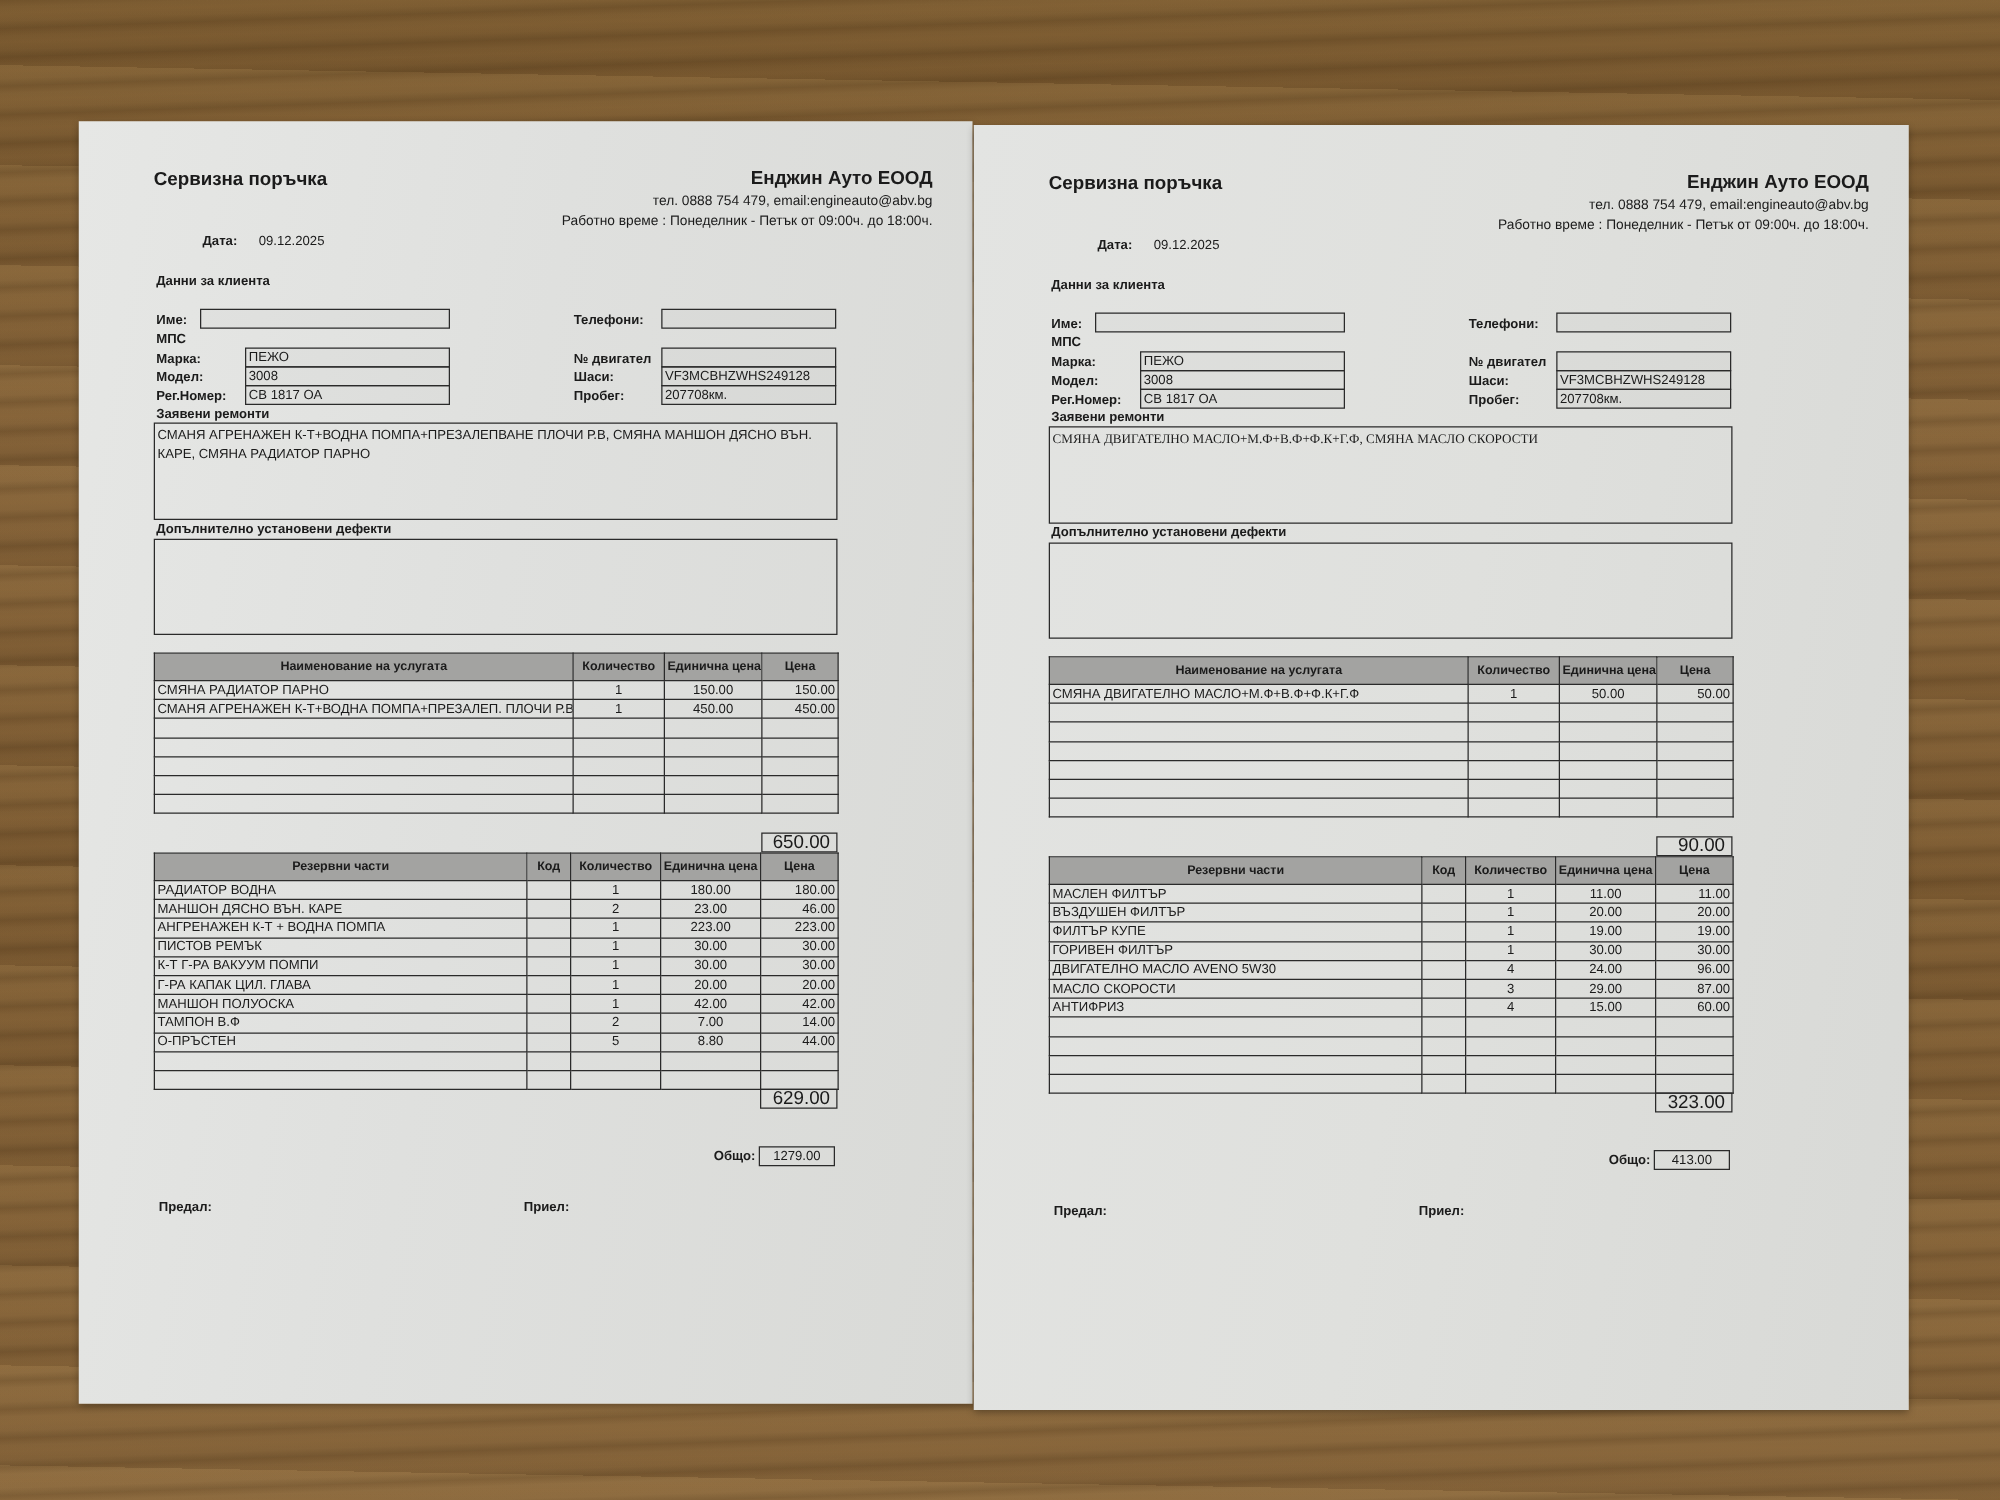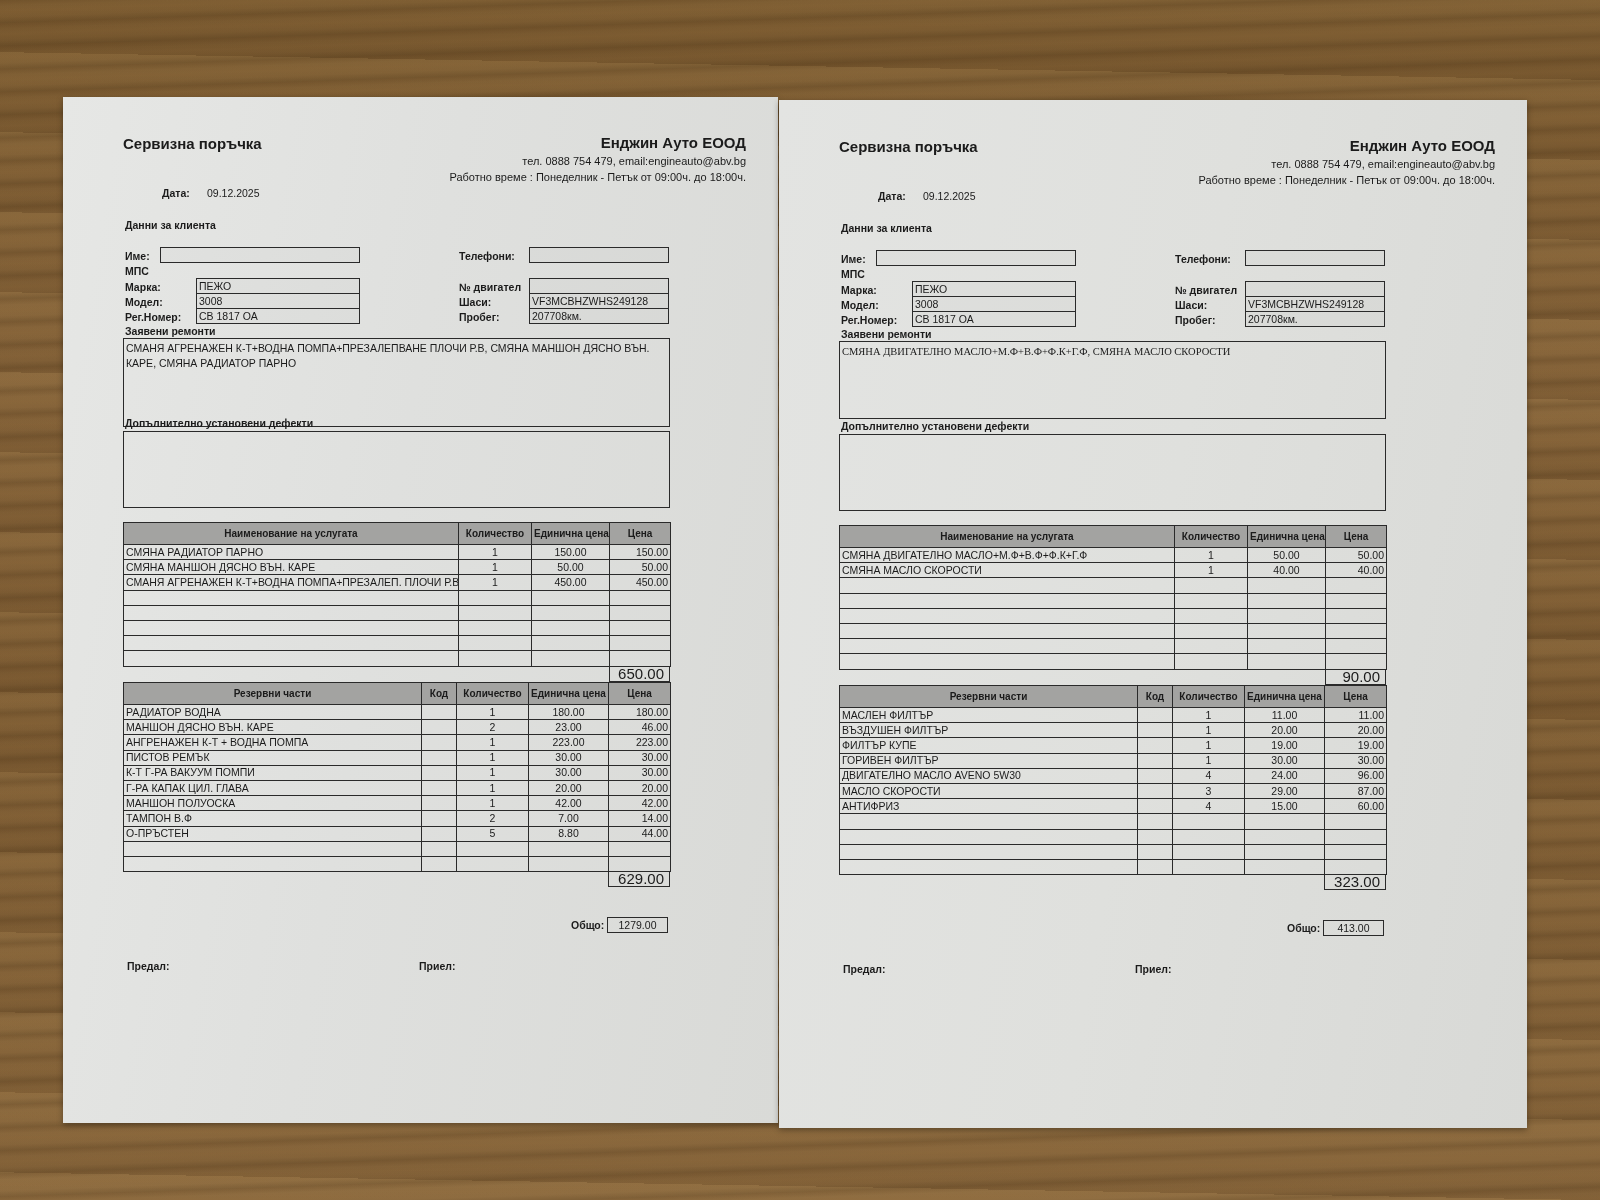--- a/index.html
+++ b/index.html
@@ -86,21 +86,21 @@
   <div class="abs lbl" style="left:396px; top:153px;">Телефони:</div>
   <div class="box" style="left:466px; top:150px; width:140px; height:16px;"></div>
   <div class="abs lbl" style="left:396px; top:184px;">№ двигател</div>
   <div class="box" style="left:466px; top:181px; width:140px; height:16px;"></div>
   <div class="abs lbl" style="left:396px; top:199px;">Шаси:</div>
   <div class="box" style="left:466px; top:196px; width:140px; height:16px;">VF3MCBHZWHS249128</div>
   <div class="abs lbl" style="left:396px; top:214px;">Пробег:</div>
   <div class="box" style="left:466px; top:211px; width:140px; height:16px;">207708км.</div>
 
   <div class="abs lbl" style="left:62px; top:228px;">Заявени ремонти</div>
-  <div class="textarea" style="left:60px; top:241px; width:547px; height:89px; white-space:normal;">СМАНЯ АГРЕНАЖЕН К-Т+ВОДНА ПОМПА+ПРЕЗАЛЕПВАНЕ ПЛОЧИ Р.В, СМЯНА МАНШОН ДЯСНО ВЪН. КАРЕ, СМЯНА РАДИАТОР ПАРНО</div>
+  <div class="textarea" style="left:60px; top:241px; width:547px; height:78px; white-space:normal;">СМАНЯ АГРЕНАЖЕН К-Т+ВОДНА ПОМПА+ПРЕЗАЛЕПВАНЕ ПЛОЧИ Р.В, СМЯНА МАНШОН ДЯСНО ВЪН. КАРЕ, СМЯНА РАДИАТОР ПАРНО</div>
 
   <div class="abs lbl" style="left:62px; top:320px;">Допълнително установени дефекти</div>
   <div class="textarea" style="left:60px; top:334px; width:547px; height:77px;"></div>
 
   <table class="grid services" style="left:60px; top:425px; width:547px;">
     <colgroup>
         <col style="width:335px">
         <col style="width:73px">
         <col style="width:78px">
         <col style="width:61px">
@@ -112,26 +112,20 @@
           <th>Единична цена</th>
           <th>Цена</th>
         </tr>
       </thead>
     <tbody>
         <tr>
           <td class="">СМЯНА РАДИАТОР ПАРНО</td>
           <td class="c">1</td>
           <td class="c">150.00</td>
           <td class="r">150.00</td>
-        </tr>
-        <tr>
-          <td class="">СМЯНА МАНШОН ДЯСНО ВЪН. КАРЕ</td>
-          <td class="c">1</td>
-          <td class="c">50.00</td>
-          <td class="r">50.00</td>
         </tr>
         <tr>
           <td class="">СМАНЯ АГРЕНАЖЕН К-Т+ВОДНА ПОМПА+ПРЕЗАЛЕП. ПЛОЧИ Р.В</td>
           <td class="c">1</td>
           <td class="c">450.00</td>
           <td class="r">450.00</td>
         </tr>
         <tr>
           <td class=""></td>
           <td class="c"></td>
@@ -325,26 +319,20 @@
         </tr>
       </thead>
     <tbody>
         <tr>
           <td class="">СМЯНА ДВИГАТЕЛНО МАСЛО+М.Ф+В.Ф+Ф.К+Г.Ф</td>
           <td class="c">1</td>
           <td class="c">50.00</td>
           <td class="r">50.00</td>
         </tr>
         <tr>
-          <td class="">СМЯНА МАСЛО СКОРОСТИ</td>
-          <td class="c">1</td>
-          <td class="c">40.00</td>
-          <td class="r">40.00</td>
-        </tr>
-        <tr>
           <td class=""></td>
           <td class="c"></td>
           <td class="c"></td>
           <td class="r"></td>
         </tr>
         <tr>
           <td class=""></td>
           <td class="c"></td>
           <td class="c"></td>
           <td class="r"></td>

